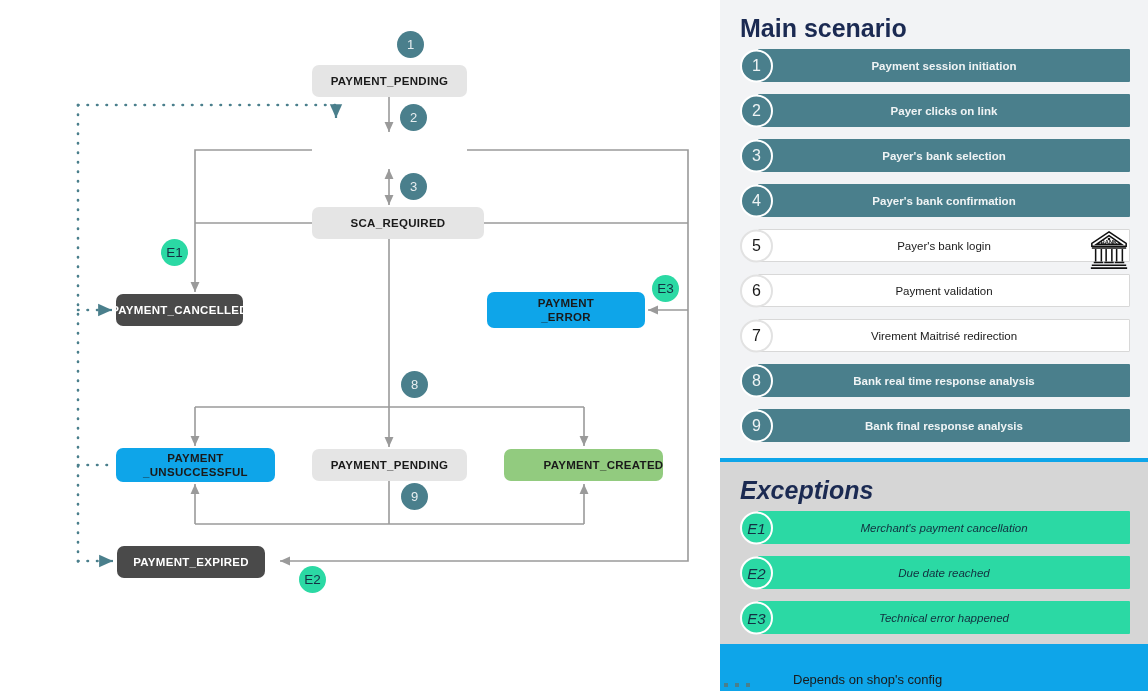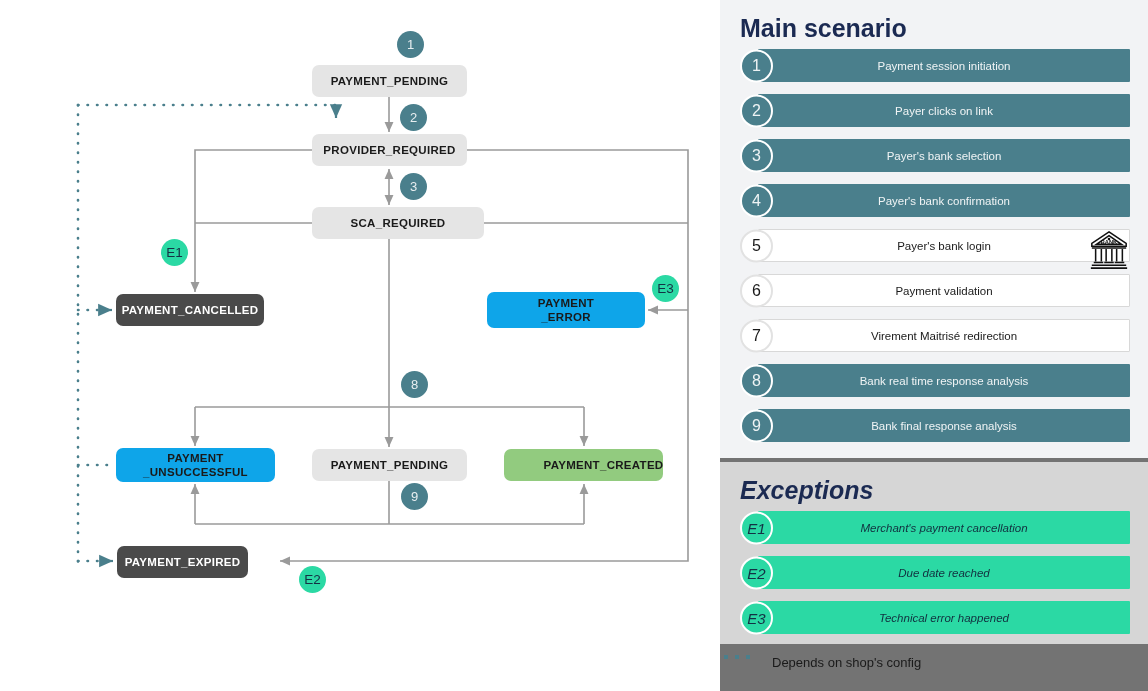--- a/index.html
+++ b/index.html
@@ -48,21 +48,21 @@
     font-size: 13px;
     z-index: 4;
   }
   .marker.num { background: #4a7f8c; color: #e8eef0; }
   .marker.exc { background: #2bd9a4; color: #143144; font-size: 13.5px; }
 
   
   #side {
     position: absolute; left: 720px; top: 0;
     width: 428px; height: 691px;
-    background: #737373;
+    background: #0ea5e9;
   }
   .panel { position: absolute; left: 0; width: 428px; }
   #panel-main { top: 0; height: 458px; background: #f2f3f5; }
   #panel-exc  { top: 462px; height: 182px; background: #d6d6d6; font-style: italic; }
 
   .panel-title {
     font-size: 25px; font-weight: bold;
     color: #1b2a52;
     margin: 14px 0 6px 20px;
   }
@@ -91,33 +91,33 @@
     z-index: 2;
   }
   .row.filled .badge { background: #4a7f8c; color: #eef3f4; border: 2px solid #ffffff; }
   .row.hollow .badge { background: #ffffff; color: #1a1a1a; border: 2px solid #e2e2e2; }
   .row.excrow .badge { background: #2bd9a4; color: #143144; border: 2px solid #ffffff; font-size: 15px; }
   .row .label {
     position: relative; z-index: 2;
     font-size: 11.5px;
     padding-left: 18px;
   }
-  .row.filled .label { color: #f0f4f5; }
+  .row.filled .label { color: #f0f4f5; font-weight: bold; }
   .row.hollow .label { color: #1a1a1a; }
   .row.excrow .label { color: #12303f; }
 
   #bank-icon {
     position: absolute; left: 368px; top: 229px;
     width: 42px; height: 42px;
   }
 
   #legend {
     position: absolute; left: 0; top: 655px;
     width: 428px; height: 32px;
-    display: flex; align-items: flex-start;
+    display: flex; align-items: flex-end; gap: 21px;
   }
   #legend .dots { margin-left: 4px; display: flex; gap: 7px; }
   #legend .dots i { width: 4px; height: 4px; background: #4a7f8c; display: block; }
   #legend .legend-label {
     margin-left: 22px;
     font-size: 13px; color: #1a1a1a;
   }
 </style>
 </head>
 <body>
@@ -169,30 +169,29 @@
         <path d="M78,561 L108,561"></path>
       </g>
       <g stroke="#4a7f8c" stroke-width="2.2" fill="none">
         <path d="M336,107 L336,118" marker-end="url(#ah-teal)"></path>
         <path d="M100,310 L112,310" marker-end="url(#ah-teal)"></path>
         <path d="M100,561 L113,561" marker-end="url(#ah-teal)"></path>
       </g>
     </svg>
 
     <div class="node grey" style="left:312px;top:65px;width:155px;height:32px;">PAYMENT_PENDING</div>
-    <div class="node grey" style="left:312px;top:134px;width:155px;height:32px;">PROVIDER_REQUIRED</div>
     <div class="node grey" style="left:312px;top:207px;width:172px;height:32px;">SCA_REQUIRED</div>
-    <div class="node dark" style="left:116px;top:294px;width:148px;height:32px;">PAYMENT_CANCELLED</div>
+    <div class="node dark" style="left:116px;top:294px;width:127px;height:32px;">PAYMENT_CANCELLED</div>
     <div class="node pink" style="left:487px;top:292px;width:158px;height:36px;">PAYMENT
 _ERROR</div>
     <div class="node pink" style="left:116px;top:448px;width:159px;height:34px;">PAYMENT
 _UNSUCCESSFUL</div>
     <div class="node grey" style="left:312px;top:449px;width:155px;height:32px;">PAYMENT_PENDING</div>
     <div class="node green" style="left:504px;top:449px;width:159px;height:32px;padding-left:40px;">PAYMENT_CREATED</div>
-    <div class="node dark" style="left:117px;top:546px;width:131px;height:32px;">PAYMENT_EXPIRED</div>
+    <div class="node dark" style="left:117px;top:546px;width:148px;height:32px;">PAYMENT_EXPIRED</div>
 
     <div class="marker num" style="left:397px;top:31px;">1</div>
     <div class="marker num" style="left:400px;top:104px;">2</div>
     <div class="marker num" style="left:400px;top:173px;">3</div>
     <div class="marker num" style="left:401px;top:371px;">8</div>
     <div class="marker num" style="left:401px;top:483px;">9</div>
     <div class="marker exc" style="left:161px;top:239px;">E1</div>
     <div class="marker exc" style="left:299px;top:566px;">E2</div>
     <div class="marker exc" style="left:652px;top:275px;">E3</div>
   </div>

